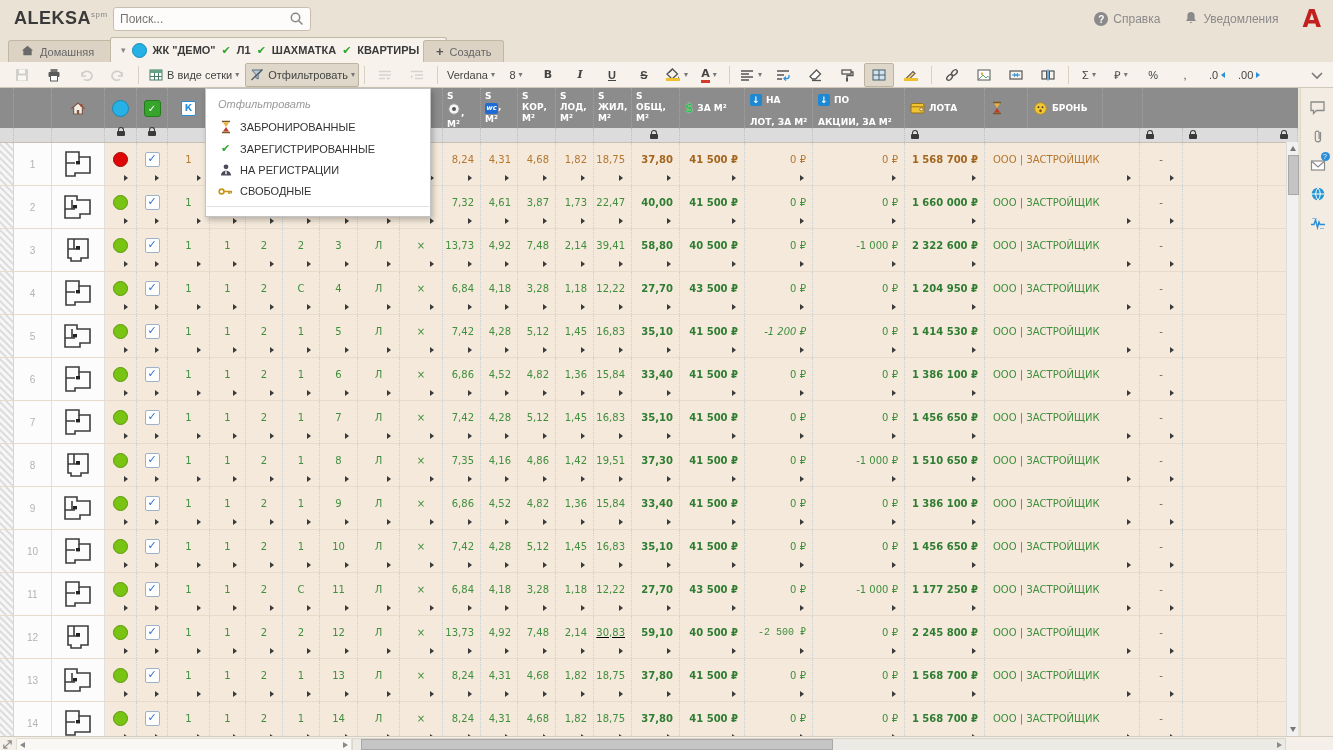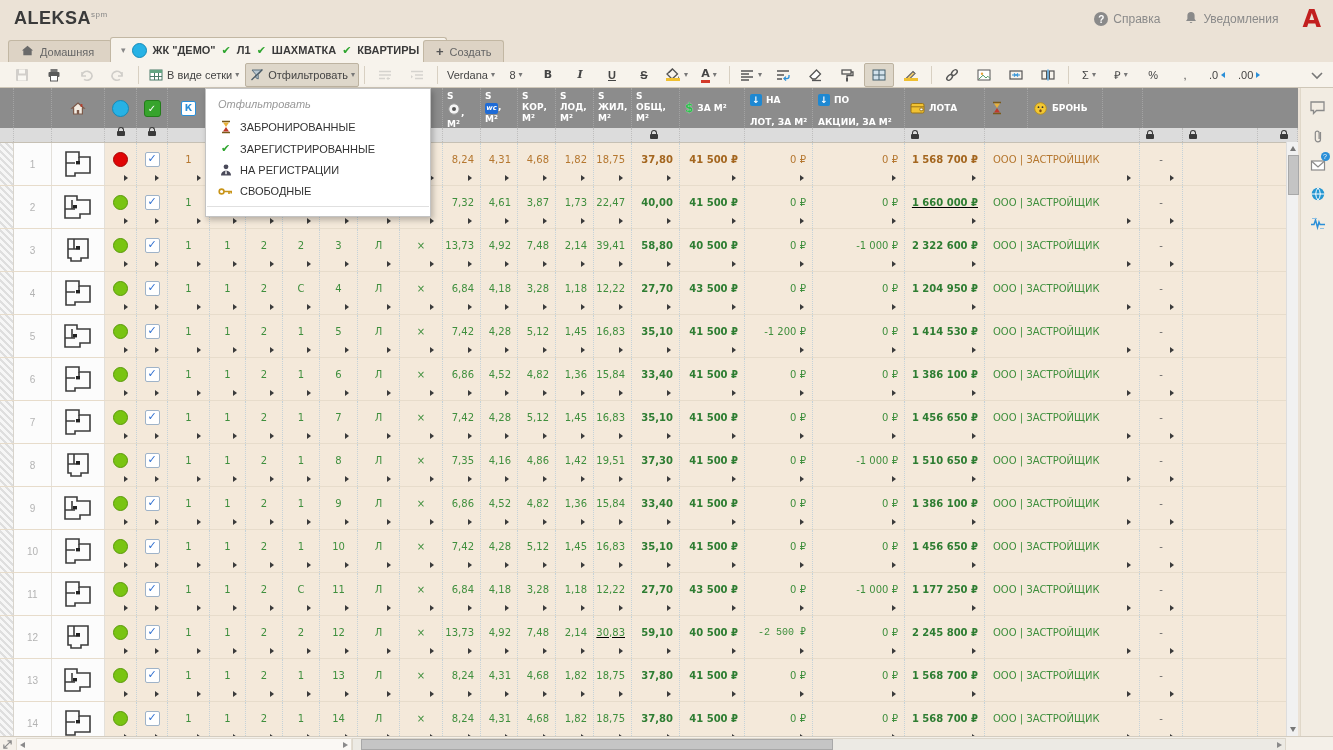--- a/index.html
+++ b/index.html
@@ -122,20 +122,27 @@
   .harr-r{right:3px;border-top:3.5px solid transparent;border-bottom:3.5px solid transparent;border-left:5px solid #8a8a8a;}
   .hthumb{position:absolute;left:8px;top:0;width:472px;height:11px;background:#c5c5c5;border:1px solid #a8a8a8;box-sizing:border-box;}
 </style>
 </head>
 <body>
 
 <div id="stage">
 
   <div id="topbar">
     <div id="logo"><span>ALEKSA</span><sup>spm</sup></div>
+    <div id="searchbox">
+      <input placeholder="Поиск..." style="">
+      <span class="sic"><svg width="16" height="16" viewBox="0 0 16 16">
+            <circle cx="6.5" cy="6.5" r="4.2" fill="none" stroke="#888" stroke-width="1.5"></circle>
+            <path d="M9.7 9.7 L13.5 13.5" stroke="#888" stroke-width="1.5"></path>
+          </svg></span>
+    </div>
     <div id="top-right">
       <span class="toplink">
           <span class="qcirc">?</span>
           <span>Справка</span>
         </span>
       <span class="toplink">
           <span><svg width="14" height="15" viewBox="0 0 14 15">
               <path d="M7 2 a3.6 3.6 0 0 1 3.6 3.6 V9 l1.4 2 H2 L3.4 9 V5.6 A3.6 3.6 0 0 1 7 2 Z" fill="#8a8a8a"></path>
               <path d="M5.6 12 a1.5 1.5 0 0 0 2.8 0 z" fill="#8a8a8a"></path>
             </svg></span>
@@ -680,21 +687,21 @@
           </div>
           <div class="c dc rgt mark" style="width: 65px; flex: 0 0 65px;">
             <span class="val bld">41 500 ₽</span>
           </div>
           <div class="c dc rgt mark" style="width: 68px; flex: 0 0 68px;">
             <span class="val">0 ₽</span>
           </div>
           <div class="c dc rgt mark" style="width: 92px; flex: 0 0 92px;">
             <span class="val">0 ₽</span>
           </div>
-          <div class="c dc rgt mark" style="width: 80px; flex: 0 0 80px; text-decoration: underline;">
+          <div class="c dc rgt mark" style="width: 80px; flex: 0 0 80px;">
             <span class="val bld">1 660 000 ₽</span>
           </div>
           <div class="c dc lft mark" style="width: 155px; flex: 0 0 155px;">
             <span class="val">ООО | ЗАСТРОЙЩИК</span>
           </div>
           <div class="c dc ctr mark" style="width: 43px; flex: 0 0 43px;">
             <span class="dashv">-</span>
           </div>
           <div class="c dc" style="width: 75px; flex: 0 0 75px;"></div>
           <div class="c dc" style="width: 40px; flex: 0 0 40px;"></div>
@@ -920,21 +927,21 @@
           </div>
           <div class="c dc rgt mark" style="width: 38px; flex: 0 0 38px;">
             <span class="val ">16,83</span>
           </div>
           <div class="c dc rgt mark" style="width: 48px; flex: 0 0 48px;">
             <span class="val bld">35,10</span>
           </div>
           <div class="c dc rgt mark" style="width: 65px; flex: 0 0 65px;">
             <span class="val bld">41 500 ₽</span>
           </div>
-          <div class="c dc rgt mark" style="width: 68px; flex: 0 0 68px;">
+          <div class="c dc rgt mark" style="width: 68px; flex: 0 0 68px; font-style: italic;">
             <span class="val">-1 200 ₽</span>
           </div>
           <div class="c dc rgt mark" style="width: 92px; flex: 0 0 92px;">
             <span class="val">0 ₽</span>
           </div>
           <div class="c dc rgt mark" style="width: 80px; flex: 0 0 80px;">
             <span class="val bld">1 414 530 ₽</span>
           </div>
           <div class="c dc lft mark" style="width: 155px; flex: 0 0 155px;">
             <span class="val">ООО | ЗАСТРОЙЩИК</span>

